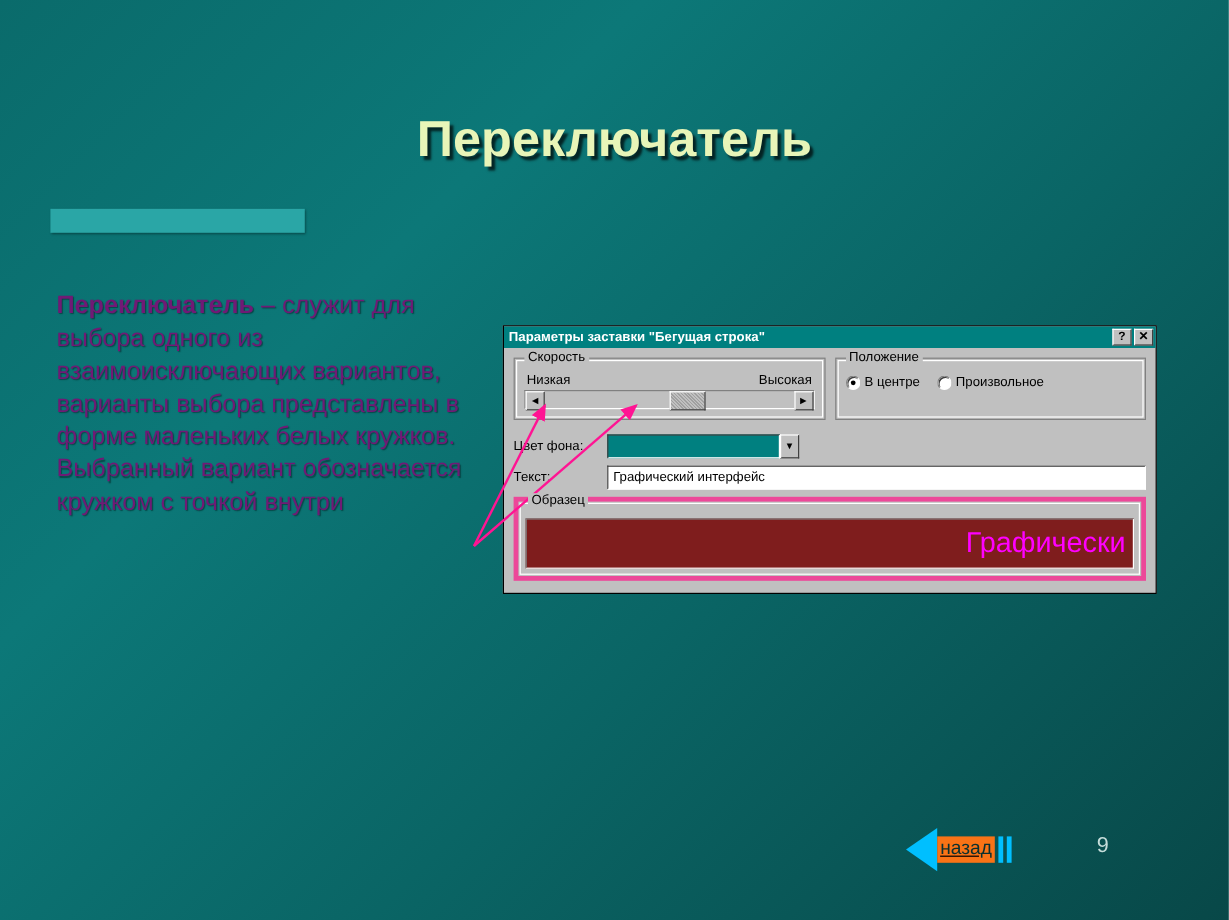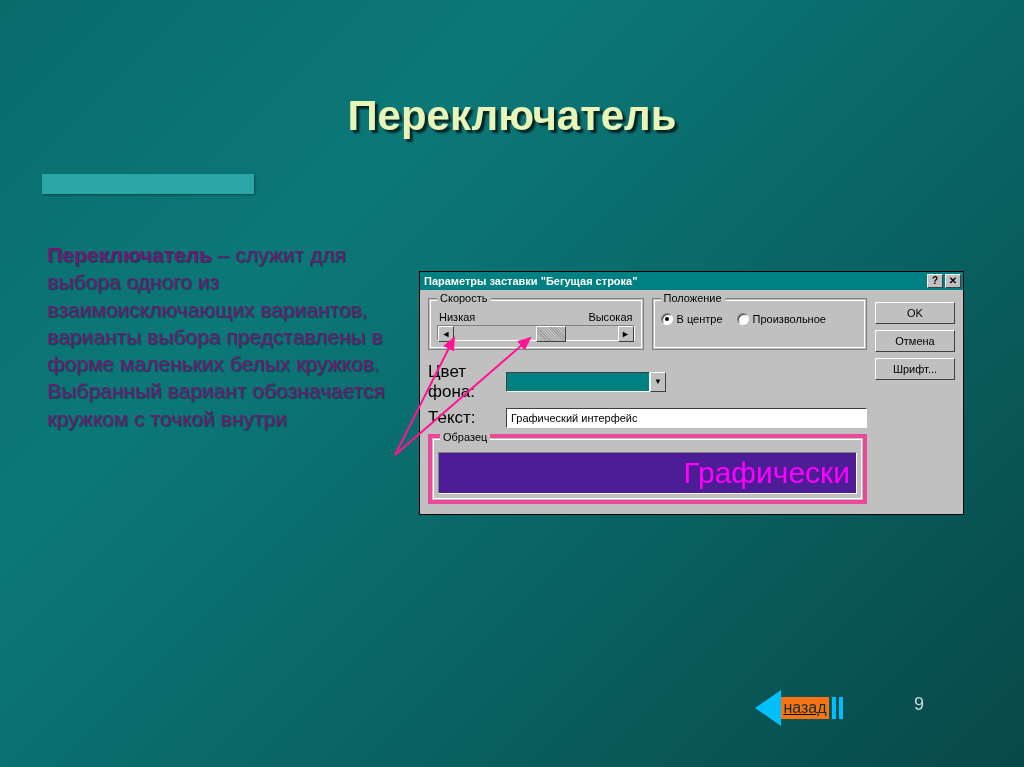--- a/index.html
+++ b/index.html
@@ -162,21 +162,21 @@
   }
   .slider-arrow-l{left:0;} .slider-arrow-r{right:0;}
   .slider-thumb {
     position:absolute; top:0; left:50%; width:30px; height:16px;
     background:#c0c0c0;
     border-top:1px solid #fff; border-left:1px solid #fff;
     border-right:1px solid #404040; border-bottom:1px solid #404040;
     background-image: repeating-linear-gradient(45deg,#c0c0c0 0 1px,#a0a0a0 1px 2px);
   }
   .form-row { display:flex; align-items:center; gap:6px; margin: 6px 0; }
-  .form-label { width: 72px; font-size:17px; text-align:left;}
+  .form-label { width: 72px; font-size:11px; text-align:left;}
   .color-combo {
     flex:1; height:20px; display:flex;
   }
   .color-swatch {
     flex:1; background:#008080;
     border-top:1px solid #404040; border-left:1px solid #404040;
     border-right:1px solid #fff; border-bottom:1px solid #fff;
   }
   .combo-btn {
     width:16px; background:#c0c0c0;
@@ -190,27 +190,27 @@
     border-right:1px solid #fff; border-bottom:1px solid #fff;
     padding: 2px 4px; font-size:11px; font-family:inherit;
   }
   .sample-box {
     margin-top:4px;
     border: 4px solid #ec4899; position: relative; padding: 14px 6px 6px 6px;
   }
   .sample-box::before { content:""; position:absolute; inset:1px; border:1px solid #fff; pointer-events:none;}
   .sample-inner {
     height: 42px;
-    background:#4c1d95;
+    background:#7f1d1d;
     border-top:1px solid #808080; border-left:1px solid #808080;
     border-right:1px solid #fff; border-bottom:1px solid #fff;
     display:flex; align-items:center; justify-content:flex-end;
     padding-right:6px;
     color: #ff00ff;
-    font-size: 30px;
+    font-size: 24px;
     font-family: Arial;
     overflow:hidden;
   }
 
   
   svg.callouts { position:absolute; left:0; top:0; width:1024px; height:767px; pointer-events:none; }
 </style>
 </head>
 <body>
 
@@ -273,25 +273,20 @@
         <span class="form-label">Текст:</span>
         <input class="text-input" value="Графический интерфейс" style="">
       </div>
 
       <div class="sample-box">
         <div class="grp-legend">Образец</div>
         <div class="sample-inner">Графически</div>
       </div>
     </div>
 
-    <div class="right-col">
-      <div class="win-btn">OK</div>
-      <div class="win-btn">Отмена</div>
-      <div class="win-btn">Шрифт...</div>
-    </div>
   </div>
 </div>
 
 <svg class="callouts">
   <defs>
     <marker id="arrowhead" markerWidth="8" markerHeight="8" refX="6" refY="3" orient="auto">
       <path d="M0,0 L7,3 L0,6 Z" fill="#ff1493"></path>
     </marker>
   </defs>
   <line x1="395" y1="455" x2="454" y2="338" stroke="#ff1493" stroke-width="2" marker-end="url(#arrowhead)"></line>

